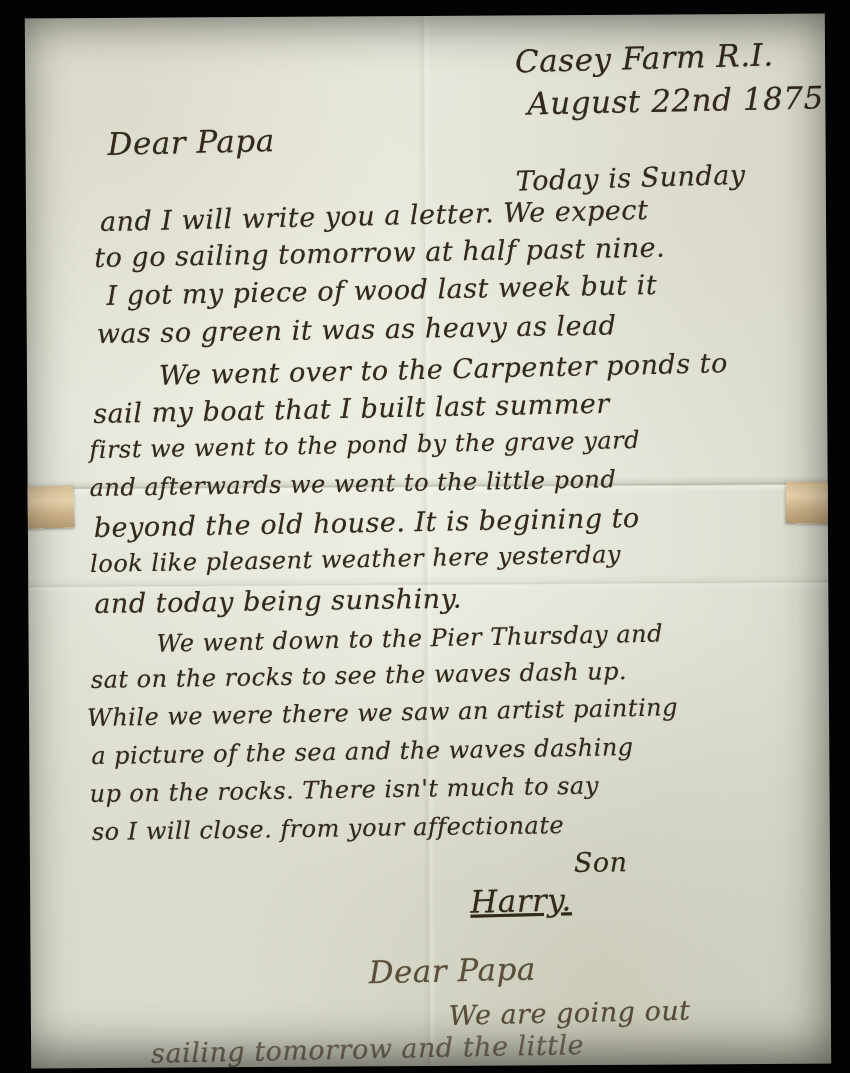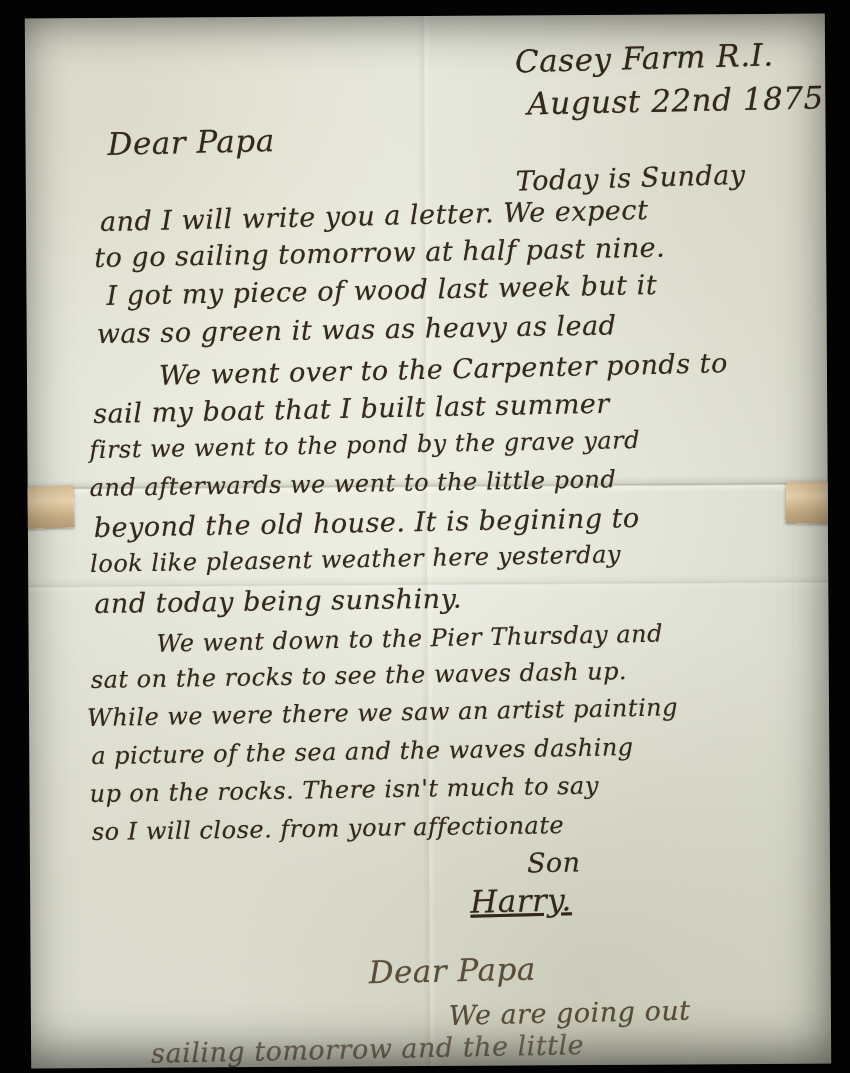--- a/index.html
+++ b/index.html
@@ -161,21 +161,21 @@
       <div class="ln small" style="left:62px; top:532px; transform:rotate(-0.7deg);">look like pleasent weather here yesterday</div>
       <div class="ln" style="left:66px; top:570px; transform:rotate(-0.5deg);">and today being sunshiny.</div>
 
       <div class="ln small" style="left:128px; top:612px; transform:rotate(-0.8deg);">We went down to the Pier Thursday and</div>
       <div class="ln small" style="left:62px; top:648px; transform:rotate(-0.6deg);">sat on the rocks to see the waves dash up.</div>
       <div class="ln small" style="left:58px; top:686px; transform:rotate(-0.7deg);">While we were there we saw an artist painting</div>
       <div class="ln small" style="left:62px; top:724px; transform:rotate(-0.6deg);">a picture of the sea and the waves dashing</div>
       <div class="ln small" style="left:60px; top:762px; transform:rotate(-0.6deg);">up on the rocks. There isn't much to say</div>
       <div class="ln small" style="left:62px; top:800px; transform:rotate(-0.5deg);">so I will close. from your affectionate</div>
 
-      <div class="ln" style="left:497px; top:832px; transform:rotate(-0.6deg);">Son</div>
+      <div class="ln" style="left:544px; top:832px; transform:rotate(-0.6deg);">Son</div>
       <div class="ln big" style="left:440px; top:868px; transform:rotate(-1deg); text-decoration: underline;">Harry.</div>
 
       <div class="ln big pale" style="left:338px; top:938px; transform:rotate(-1deg);">Dear Papa</div>
       <div class="ln pale" style="left:418px; top:984px; transform:rotate(-0.9deg);">We are going out</div>
       <div class="ln faded" style="left:120px; top:1020px; transform:rotate(-0.8deg);">sailing tomorrow and the little</div>
 
     </div>
   </div>
 
   <div id="vignette"></div>

